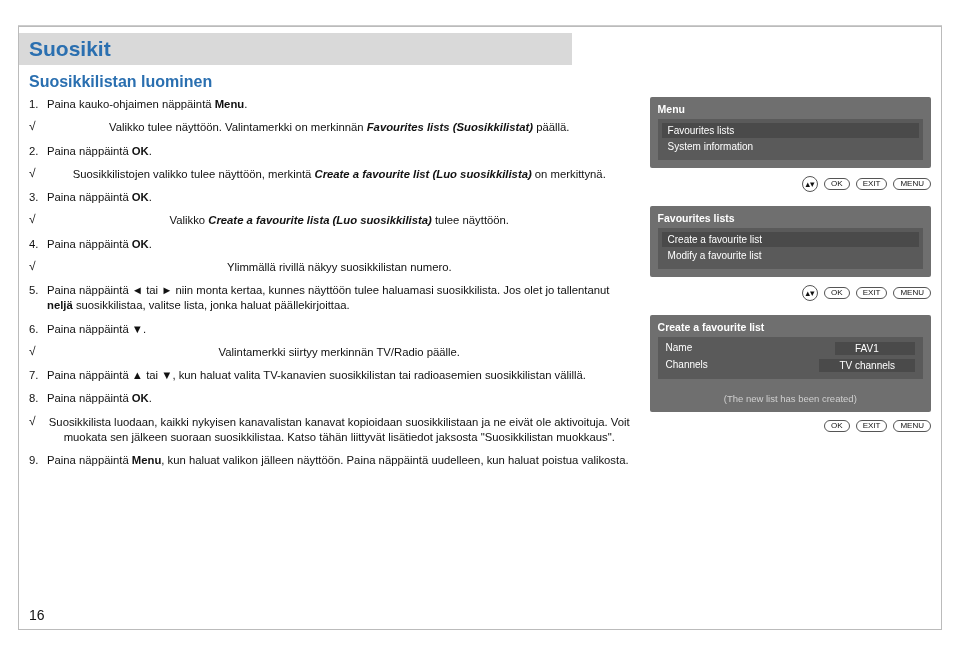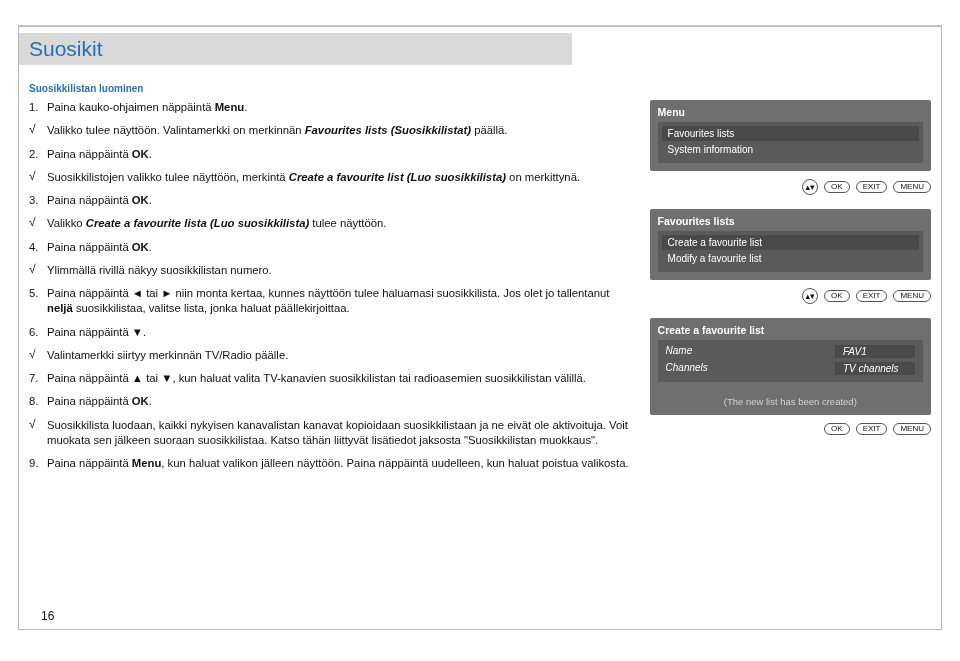--- a/index.html
+++ b/index.html
@@ -26,28 +26,28 @@
   }
   .heading-band {
     background: #d9d9d9;
     padding: 4px 10px;
     margin: 6px 0 8px 0;
     display: inline-block;
     width: 60%;
   }
   .heading-band span {
     color: #2a6fb0;
-    font-weight: normal;
+    font-weight: bold;
     font-size: 21px;
   }
   .section-title {
     color: #2a6fb0;
     font-weight: bold;
-    font-size: 10px;
-    margin: 10px 0 6px 10px;
+    font-size: 16px;
+    margin: 0 0 6px 10px;
   }
   .cols {
     display: flex;
     flex-direction: row;
     height: calc(100% - 60px);
   }
   .left {
     width: 630px;
     padding: 0 12px 0 10px;
     font-size: 11.3px;
@@ -75,21 +75,21 @@
   .check-row {
     display: flex;
     margin-bottom: 8px;
   }
   .check-row .mark {
     width: 18px;
     flex-shrink: 0;
     font-size: 12px;
     line-height: 1.1;
   }
-  .check-row .body { flex: 1; }
+  .check-row .body { flex: 1; text-align: center; }
   b { font-weight: bold; }
   i { font-style: italic; }
 
   
   .panel {
     background: #6f6f6f;
     color: #fff;
     border-radius: 2px;
     padding: 6px 8px 8px 8px;
     margin-bottom: 8px;
@@ -110,25 +110,24 @@
   }
   .panel .sublist {
     background: #5a5a5a;
     padding: 3px 4px 5px 4px;
     margin-top: 2px;
   }
   .panel-row {
     display: flex;
     justify-content: space-between;
     padding: 2px 4px;
-    font-style: italic;
   }
   .panel-row .val {
     background: #4a4a4a;
-    padding: 1px 8px;
+    padding: 1px 20px;
     min-width: 80px;
     text-align: left;
   }
   .panel-note {
     color: #d0d0d0;
     font-size: 9.5px;
     padding: 14px 4px 0 4px;
     text-align: center;
   }
   .ctrl-row {
@@ -154,23 +153,23 @@
   .pill.round {
     border-radius: 50%;
     width: 16px;
     height: 16px;
     justify-content: center;
     padding: 0;
     font-size: 9px;
   }
   .page-num {
     position: absolute;
-    left: 22px;
+    left: 10px;
     bottom: 6px;
-    font-size: 12px;
+    font-size: 14px;
     color: #111;
   }
 </style>
 </head>
 <body>
 
 <div class="tabs-row"></div>
 
 <div class="page-frame">
   <div class="heading-band">

